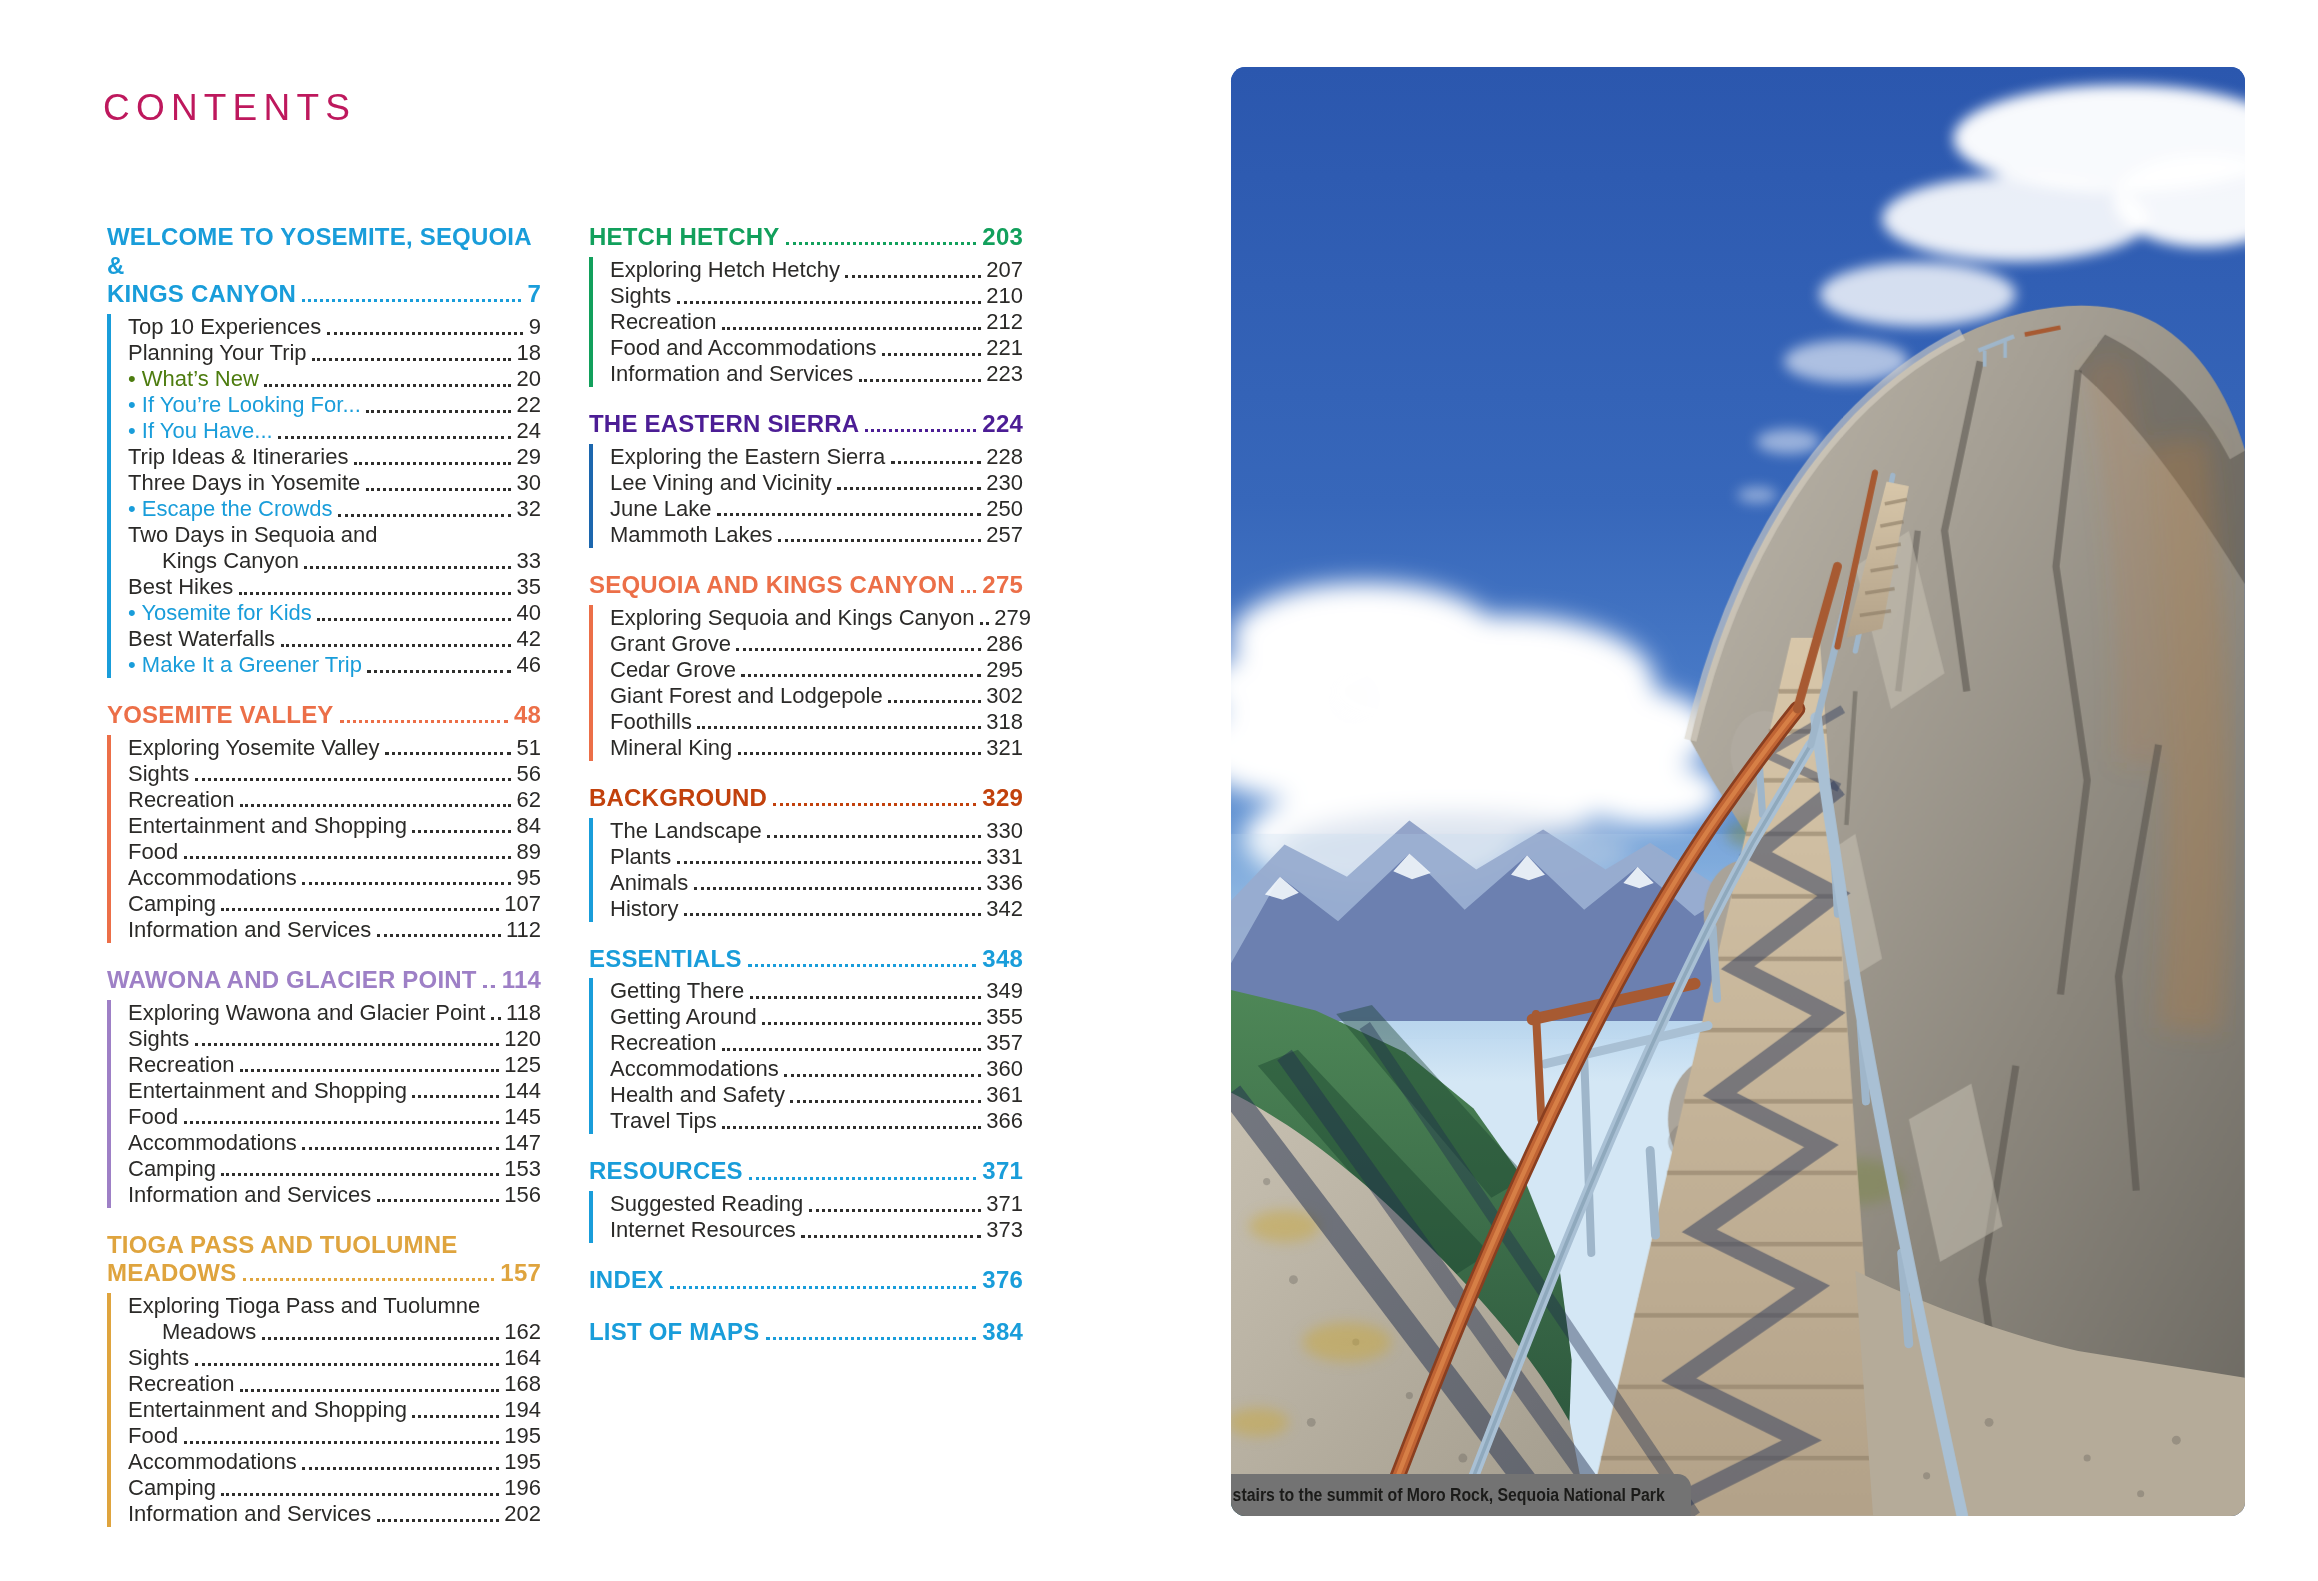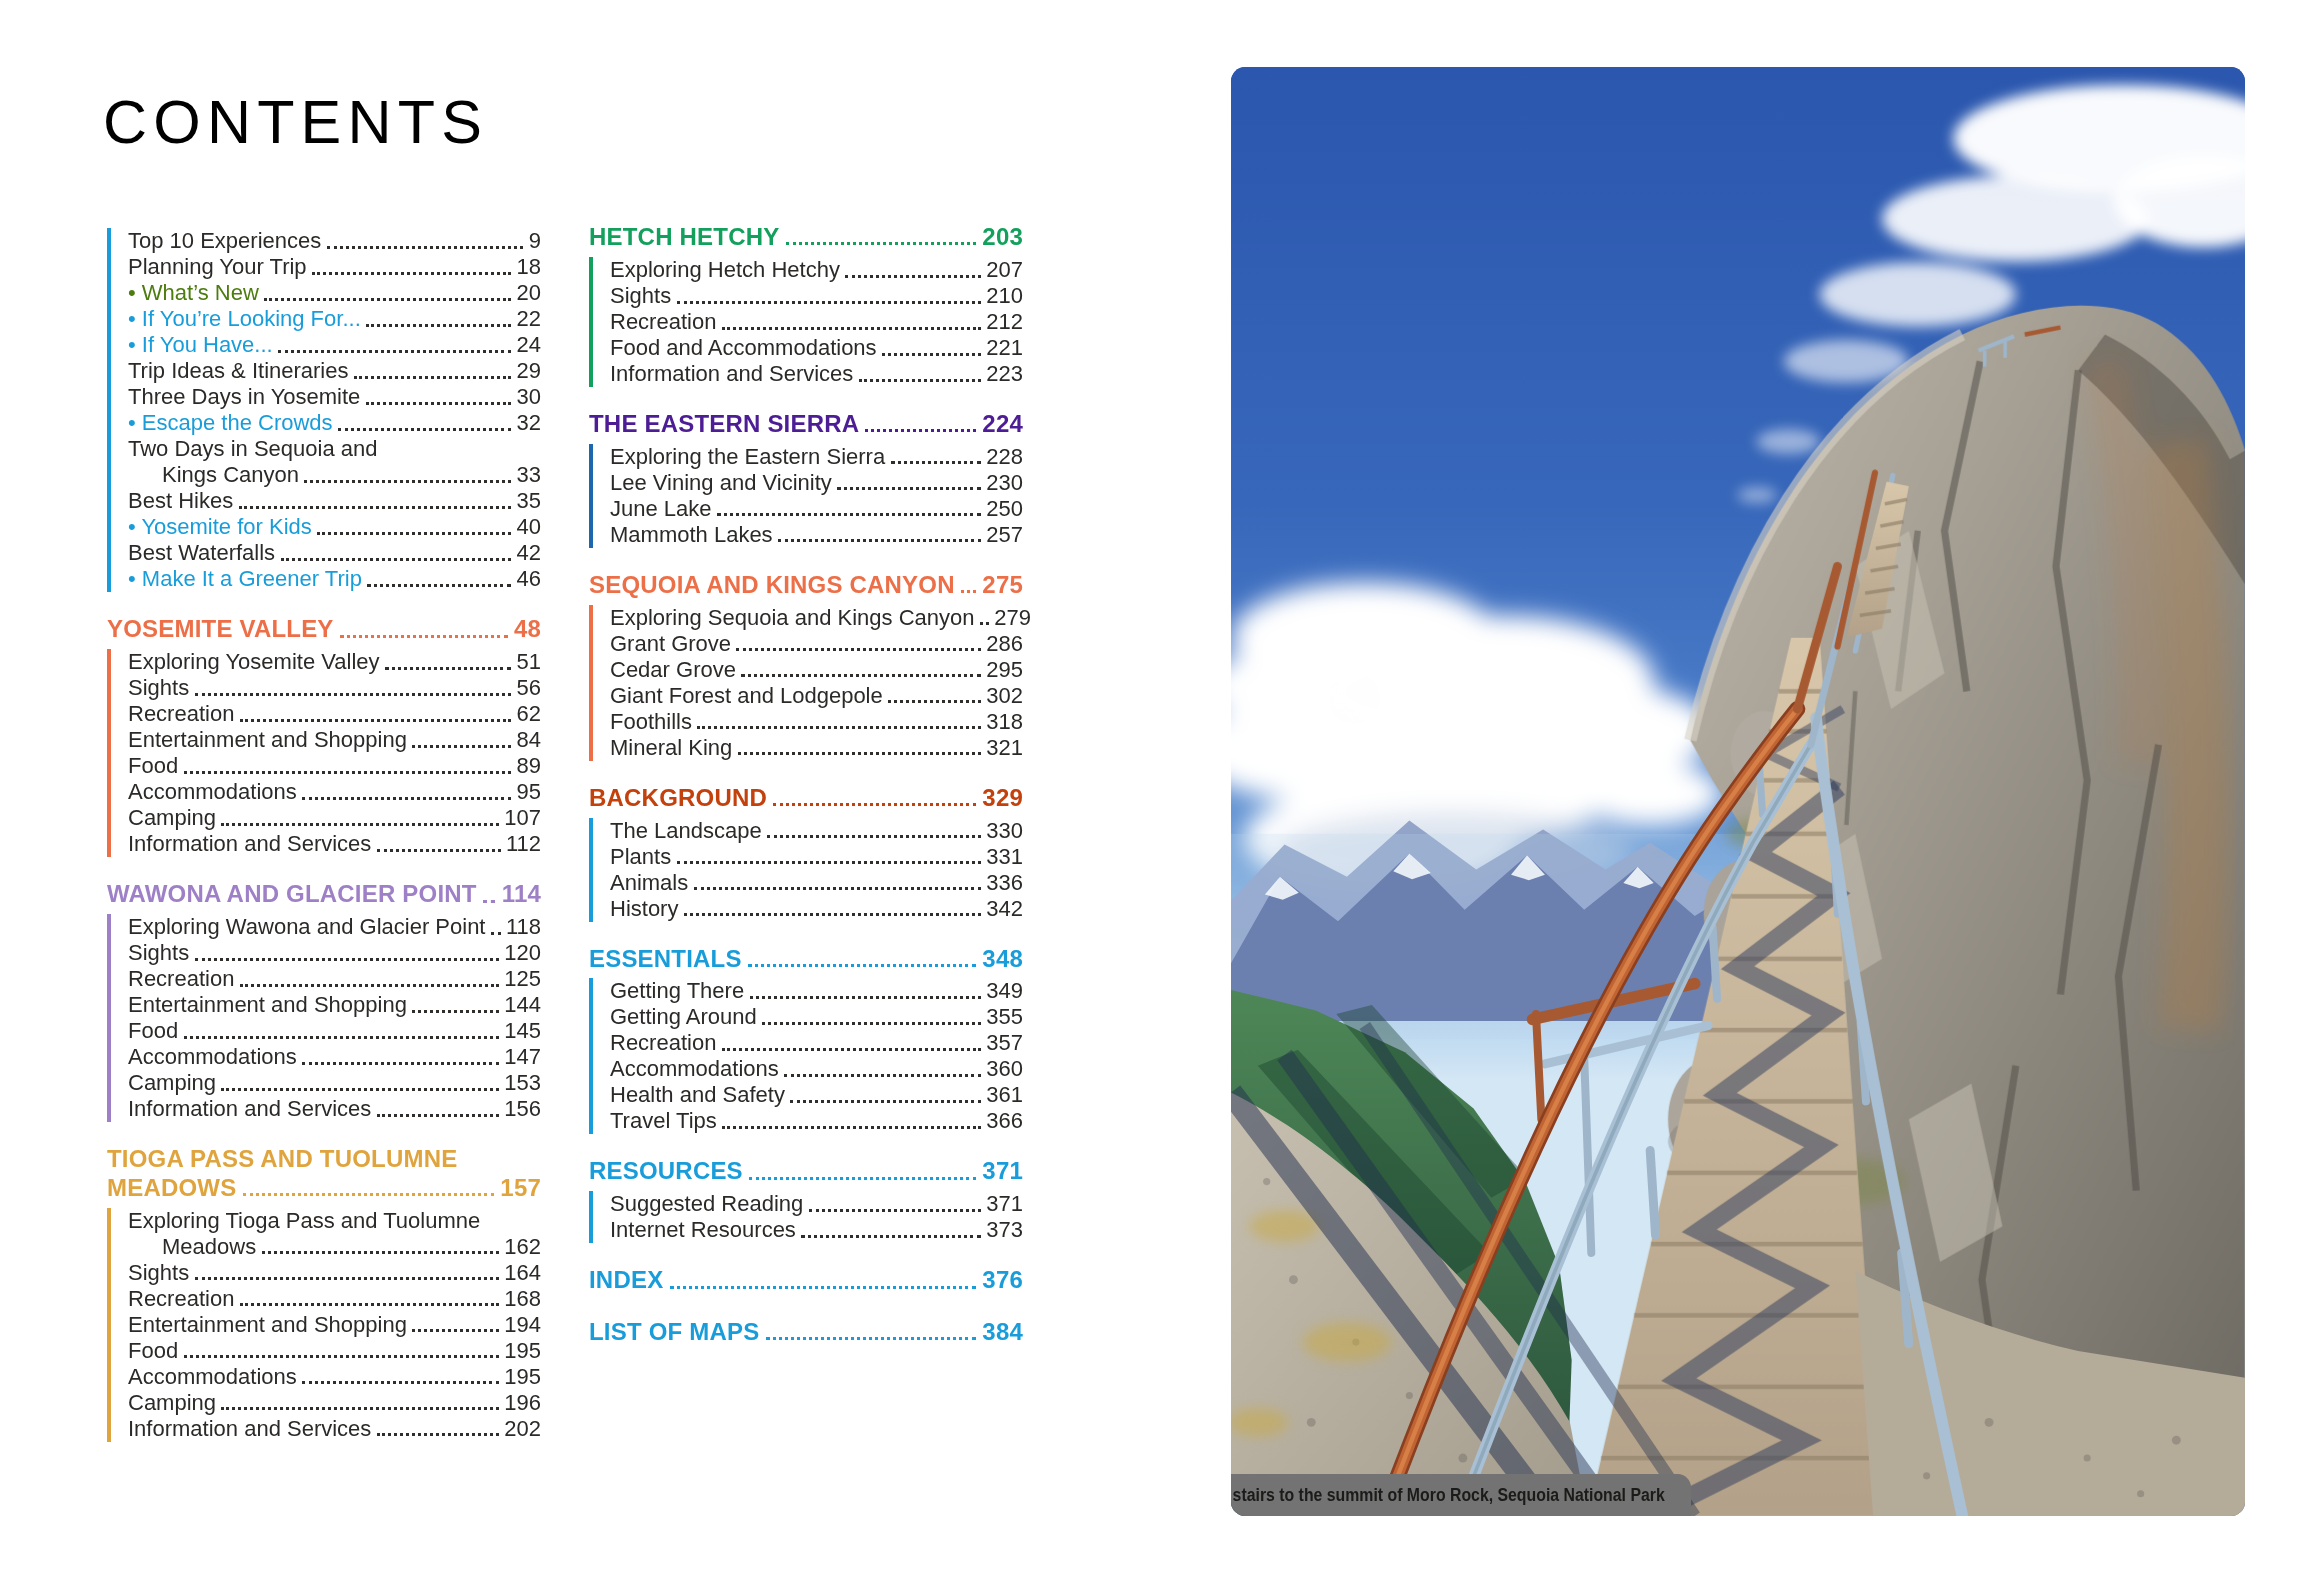--- a/index.html
+++ b/index.html
@@ -3,21 +3,21 @@
 <meta charset="utf-8">
 <style>
   html,body{margin:0;padding:0;}
   body{
     width:2319px;height:1581px;position:relative;background:#ffffff;
     font-family:"Liberation Sans","DejaVu Sans",sans-serif;
     color:#2b2a28;overflow:hidden;
   }
   #page-title{
     position:absolute;left:103px;top:87px;margin:0;
-    font-size:61px;font-weight:400;letter-spacing:6.2px;color:#000000;
+    font-size:37px;font-weight:400;letter-spacing:6.2px;color:#be185d;
   }
   .col{position:absolute;top:223px;width:434px;}
   #col1{left:107px;}
   #col2{left:589px;}
   .toc-section{margin-bottom:23px;}
   .sec-head{font-weight:700;font-size:24px;line-height:28.5px;letter-spacing:0.2px;}
   .h-line2{display:flex;align-items:flex-end;}
   .h-txt{white-space:nowrap;}
   .h-leader{flex:1;min-width:9px;border-bottom:3.6px dotted currentColor;margin:0 6.2px 6.2px 6.2px;}
   .h-page{white-space:nowrap;}
@@ -41,20 +41,28 @@
     transform:scaleX(.88);transform-origin:left center;padding-left:1.8px;
   }
 </style>
 </head>
 <body>
 
 <h1 id="page-title">CONTENTS</h1>
 
 <div class="col" id="col1">
     <section class="toc-section">
+      <div class="sec-head" style="color: rgb(25, 157, 218);">
+        <div class="h-line1">WELCOME TO YOSEMITE, SEQUOIA &amp;</div>
+        <div class="h-line2">
+          <span class="h-txt">KINGS CANYON</span>
+          <span class="h-leader"></span>
+          <span class="h-page">7</span>
+        </div>
+      </div>
       <div class="items" style="border-color: rgb(25, 157, 218);">
         <div class="item">
           <span class="lbl">Top 10 Experiences</span>
           <span class="leader"></span>
           <span class="pg">9</span>
         </div>
         <div class="item">
           <span class="lbl">Planning Your Trip</span>
           <span class="leader"></span>
           <span class="pg">18</span>

